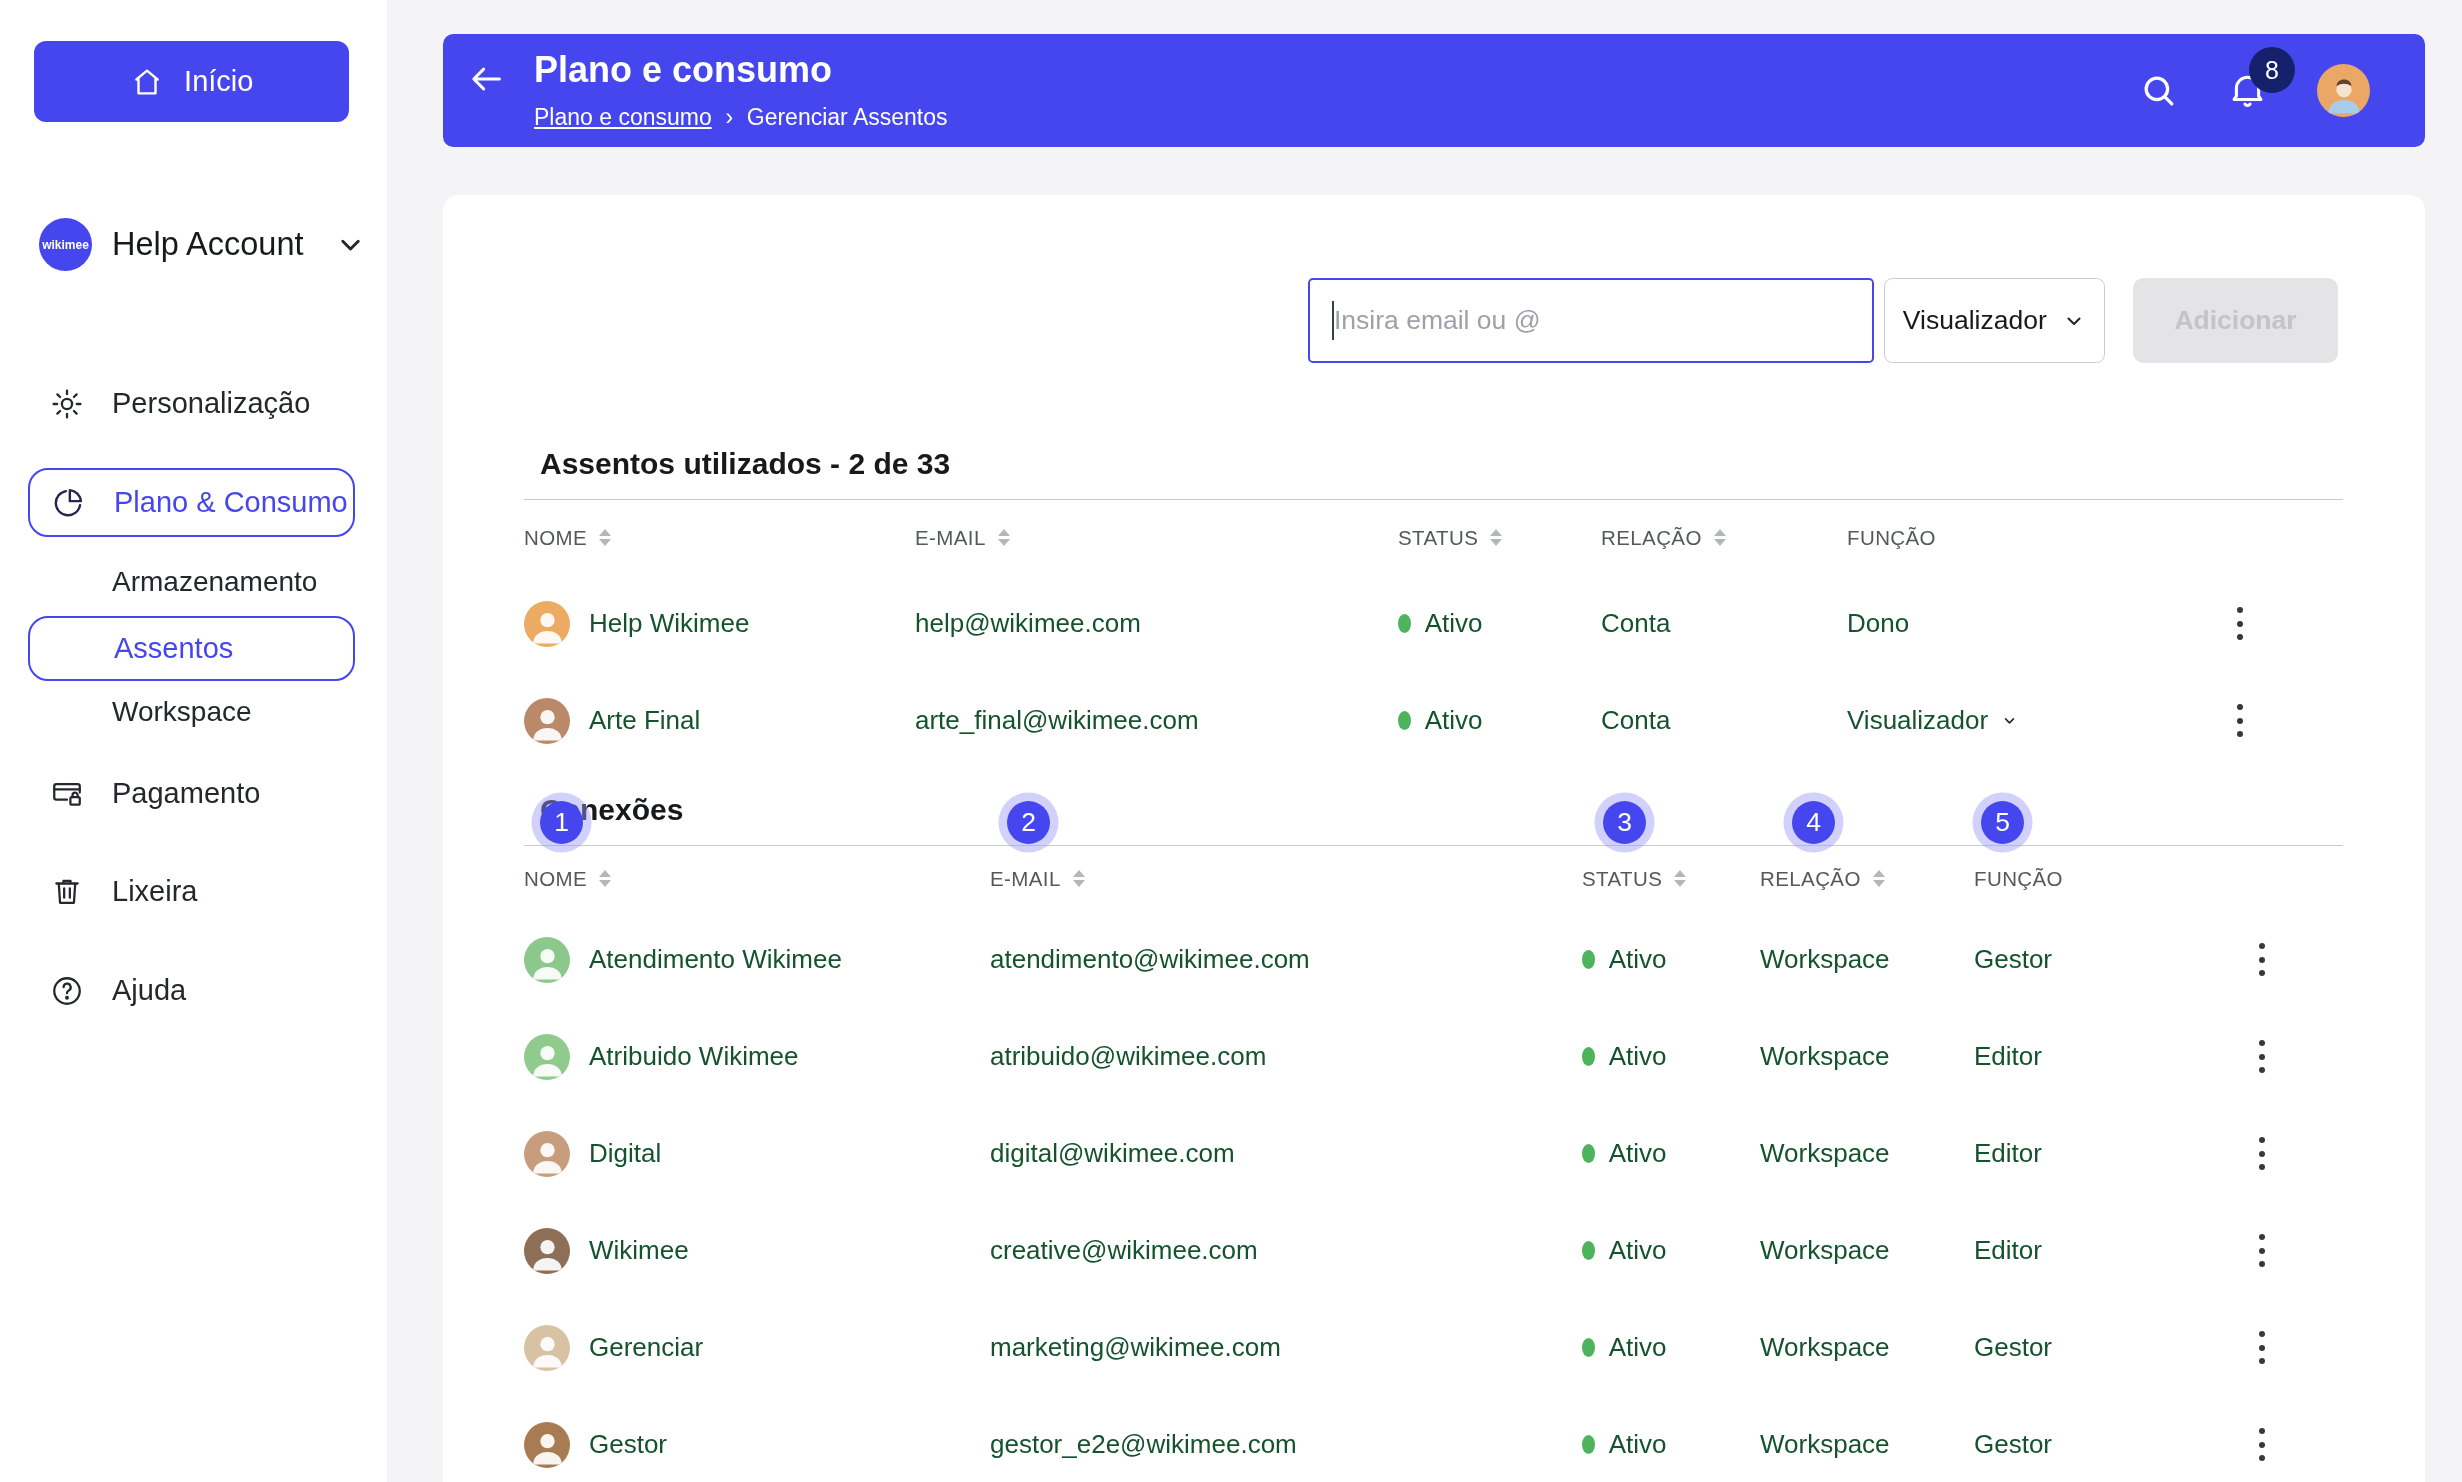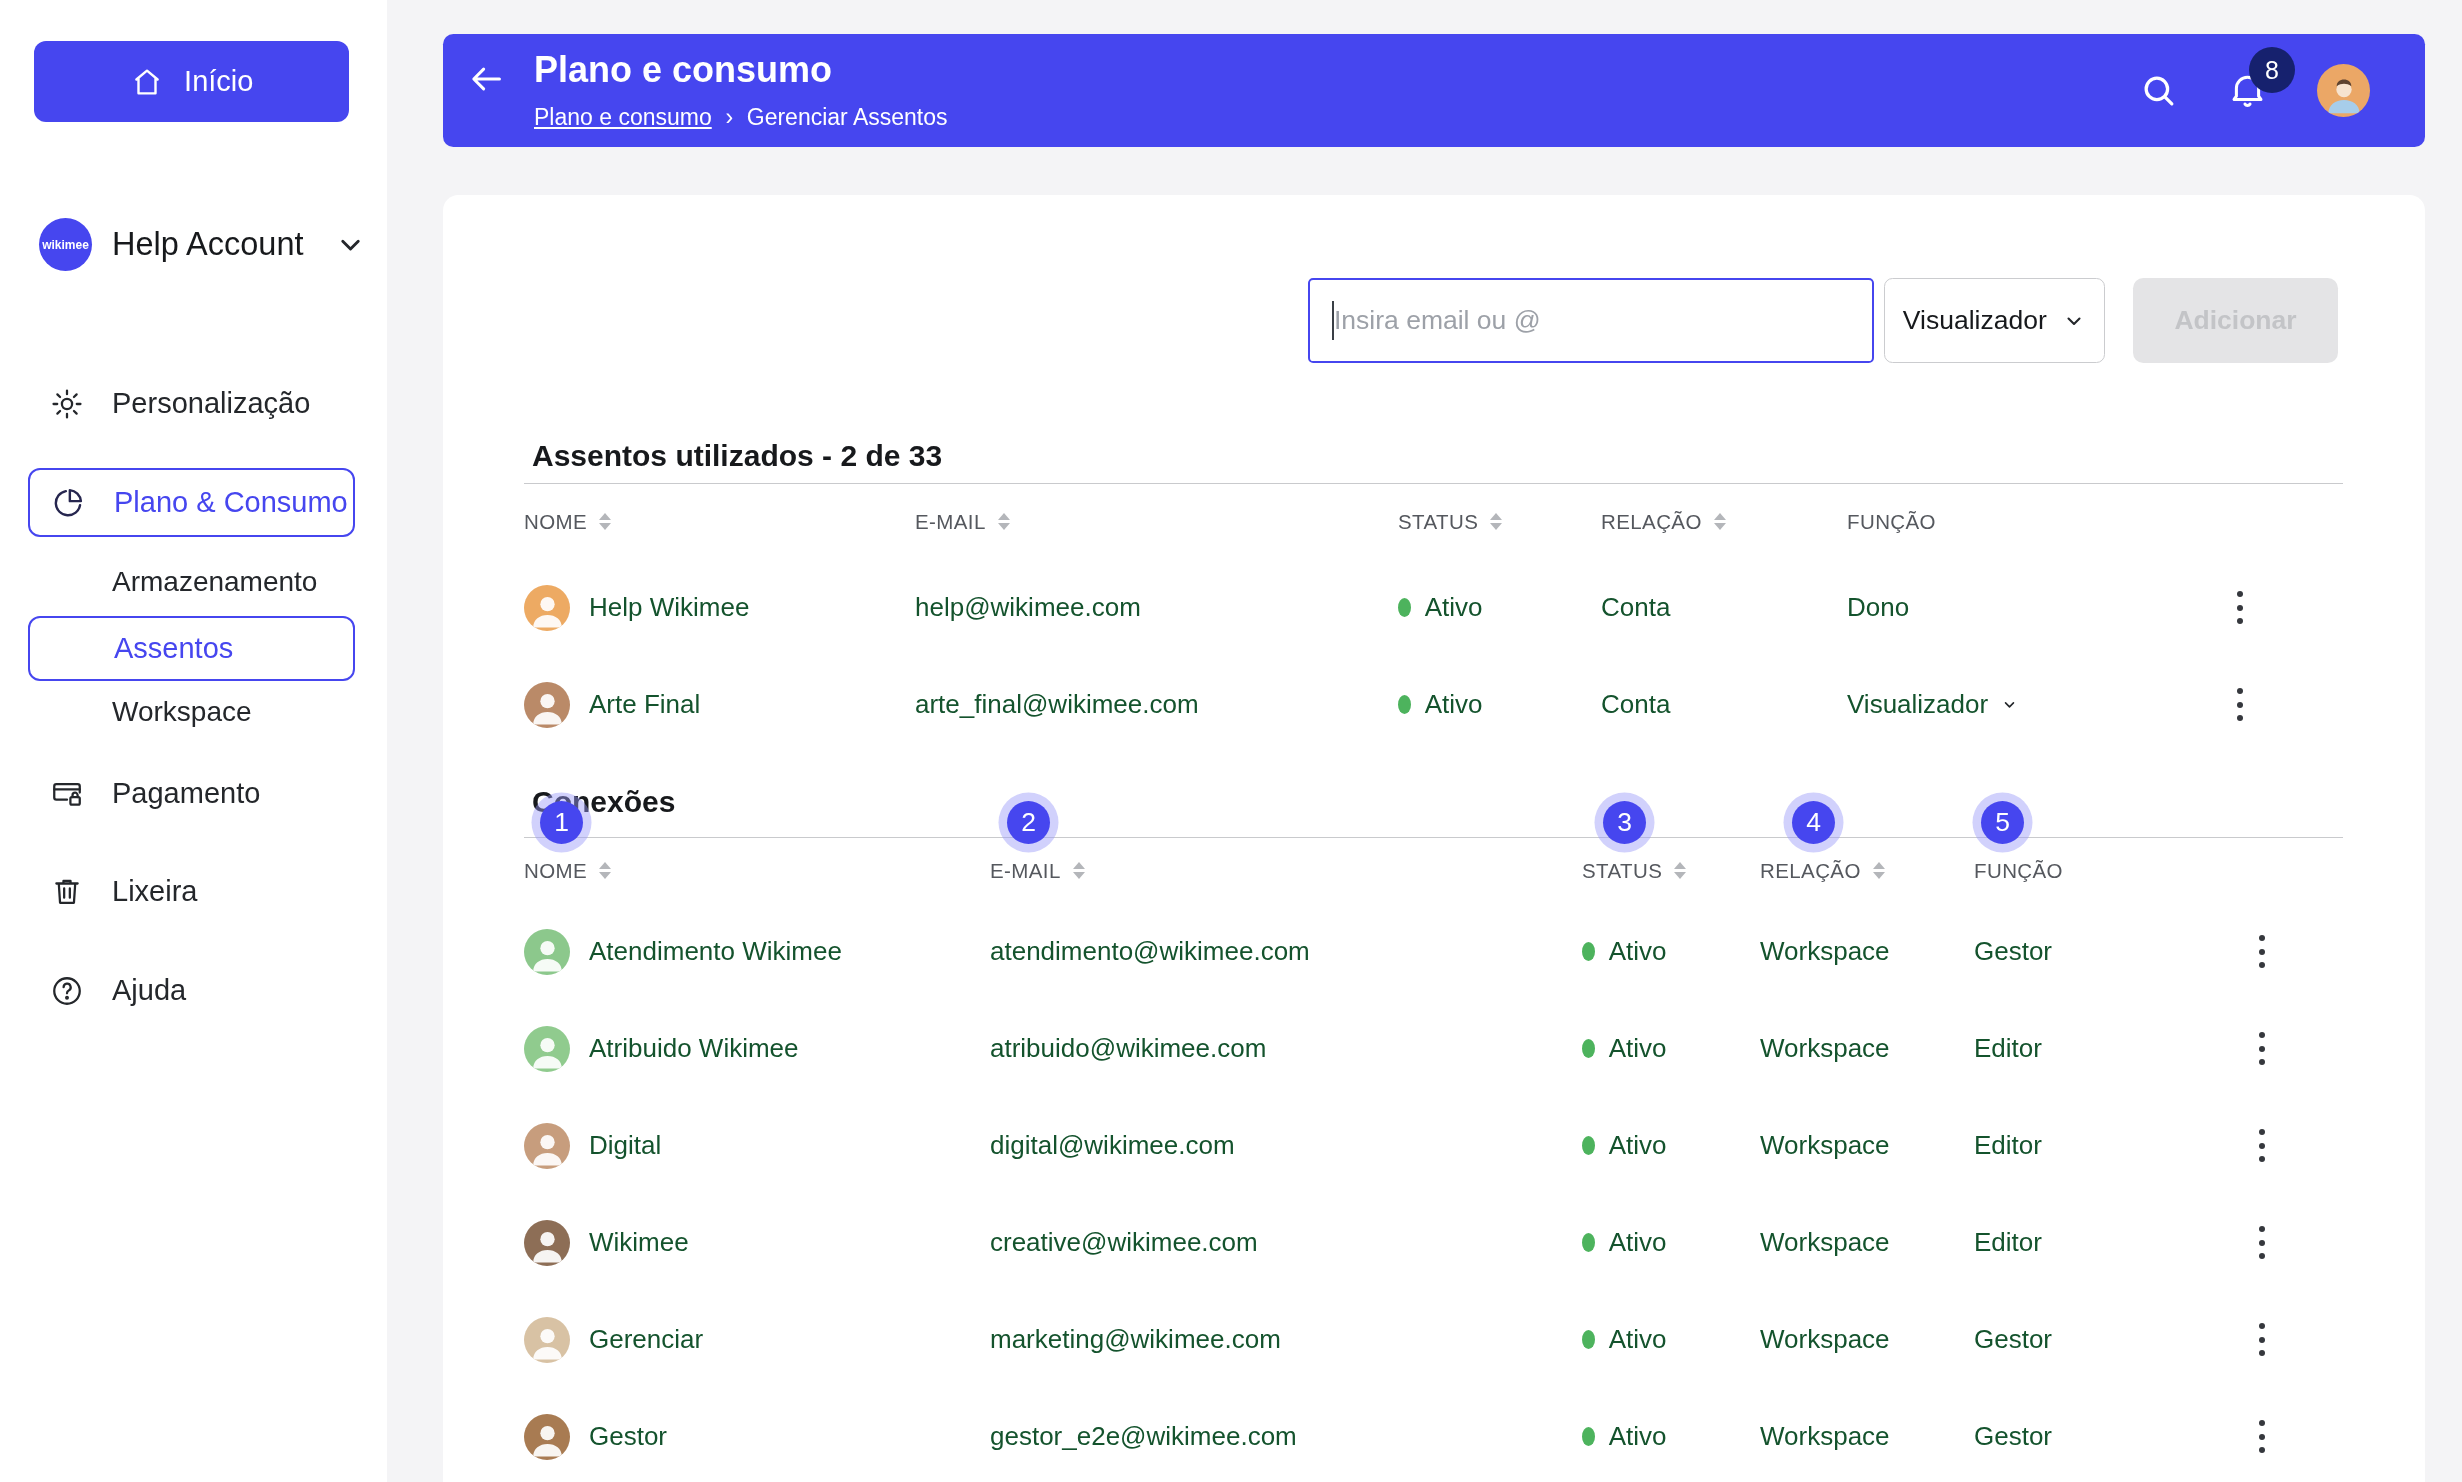--- a/index.html
+++ b/index.html
@@ -26,21 +26,21 @@
     font-size:29px;font-family:inherit;display:flex;align-items:center;justify-content:center;gap:20.5px;cursor:pointer;
   }
   .account{position:absolute;left:39px;top:217px;width:327px;height:55px;display:flex;align-items:center;cursor:pointer;}
   .logo-circle{width:53px;height:53px;border-radius:50%;background:var(--primary);color:#fff;
     display:flex;align-items:center;justify-content:center;font-size:12px;font-weight:bold;flex:0 0 auto;}
   .account-name{margin-left:20px;font-size:32.5px;font-weight:500;color:#17191c;flex:1;}
   .menu-item{position:absolute;left:0;width:387px;height:55px;display:flex;align-items:center;cursor:pointer;}
   .menu-item .mi-icon{position:absolute;left:50px;width:34px;height:34px;}
   .menu-item .mi-label{position:absolute;left:112px;font-size:29px;color:#24272b;}
   .menu-box{
-    position:absolute;left:28px;width:327px;border:2.1px solid var(--primary);border-radius:12px;
+    position:absolute;left:28px;width:327px;border:2.1px solid var(--primary);border-radius:20px;
     display:flex;align-items:center;cursor:pointer;background:#fff;
   }
   .menu-box .mi-icon{position:absolute;left:21.4px;width:34px;height:34px;}
   .menu-box .mi-label{position:absolute;left:84px;font-size:29px;color:var(--primary);font-weight:500;}
   .sub-label{position:absolute;left:112px;font-size:28px;color:#24272b;cursor:pointer;}
 
   
   .topbar{position:absolute;left:443px;top:34px;width:1982px;height:113px;background:var(--primary);border-radius:10.3px;}
   .back-btn{position:absolute;left:24px;top:26px;width:38px;height:38px;background:none;border:none;cursor:pointer;padding:0;}
   .tb-title{position:absolute;left:91px;top:15.4px;font-size:36px;font-weight:bold;color:#fff;}
@@ -67,21 +67,21 @@
     position:absolute;left:1441px;top:83px;width:221px;height:85px;background:#fff;
     border:1.7px solid #cbcccf;border-radius:8.5px;display:flex;align-items:center;justify-content:center;gap:15.4px;
     font-size:26.5px;font-weight:500;color:#17191c;cursor:pointer;
   }
   .add-btn{
     position:absolute;left:1690px;top:83px;width:205px;height:85px;background:#e4e4e6;border:none;border-radius:10.3px;
     color:#c3c4c7;font-size:26.5px;font-weight:bold;font-family:inherit;cursor:not-allowed;
   }
 
   .section{position:absolute;left:81px;width:1819px;}
-  .section h2{margin:8px;font-size:30px;font-weight:600;color:#17191c;height:39px;line-height:39px;}
+  .section h2{margin:16px;font-size:30px;font-weight:600;color:#17191c;height:39px;line-height:39px;}
   .divider{height:0;border-top:1.7px solid var(--line);}
   .sec-seats{top:233px;}
   .sec-seats .divider{margin-top:0;}
   .sec-conn{top:579px;}
   .sec-conn .divider{margin-top:16.2px;}
 
   .thead{display:grid;align-items:center;}
   .sec-seats .thead{height:75px;}
   .sec-conn .thead{height:65px;}
   .t1{grid-template-columns:391px 483px 203px 246px 385px 1fr;}

